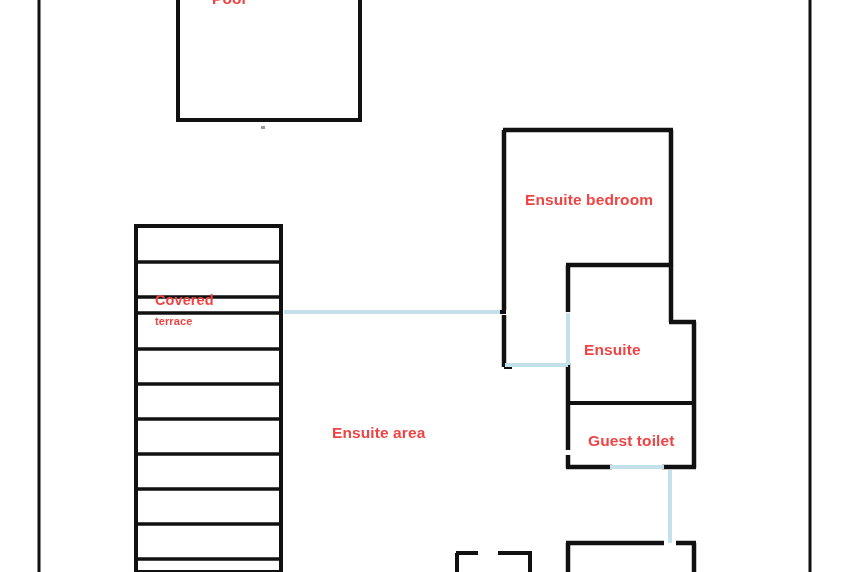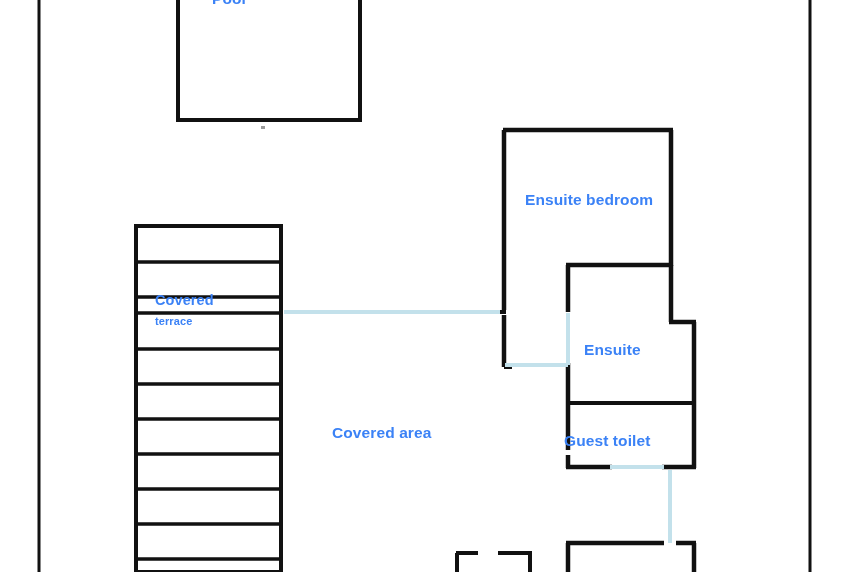--- a/index.html
+++ b/index.html
@@ -23,32 +23,32 @@
     left: 0;
     top: 0;
     width: 850px;
     height: 572px;
     display: block;
   }
   .room-label {
     position: absolute;
     font-family: "Liberation Sans", sans-serif;
     font-weight: bold;
-    color: #3b82f6;
+    color: #ef4444;
     white-space: nowrap;
     letter-spacing: 0.1px;
     user-select: none;
   }
   .label-pool        { left: 212px; top: -10px;  font-size: 15.5px; }
   .label-terrace-1   { left: 155px; top: 292px;  font-size: 14.5px; }
   .label-terrace-2   { left: 155px; top: 315px;  font-size: 11px; }
   .label-living      { left: 332px; top: 424px;  font-size: 15.5px; }
   .label-ensuite     { left: 525px; top: 191px;  font-size: 15.5px; }
   .label-bathroom    { left: 584px; top: 341px;  font-size: 15.5px; }
-  .label-guest       { left: 564px; top: 432px;  font-size: 15.5px; }
+  .label-guest       { left: 588px; top: 432px;  font-size: 15.5px; }
 </style>
 </head>
 <body>
 
 <div id="floorplan-root">
 
   <svg id="floorplan-svg" viewBox="0 0 850 572" xmlns="http://www.w3.org/2000/svg">
 
     <g>
       <line x1="39" y1="0" x2="39" y2="572" stroke="#111111" stroke-width="3"></line>
@@ -133,21 +133,21 @@
       <line x1="610" y1="467" x2="664" y2="467" stroke="#c3e1eb" stroke-width="4"></line>
       <line x1="670" y1="470" x2="670" y2="543" stroke="#c3e1eb" stroke-width="4"></line>
     </g>
   </svg>
 
   <div class="room-label label-pool">Pool</div>
 
   <div class="room-label label-terrace-1">Covered</div>
   <div class="room-label label-terrace-2">terrace</div>
 
-  <div class="room-label label-living">Covered area</div>
+  <div class="room-label label-living">Ensuite area</div>
 
   <div class="room-label label-ensuite">Ensuite bedroom</div>
 
   <div class="room-label label-bathroom">Ensuite</div>
 
   <div class="room-label label-guest">Guest toilet</div>
 
 </div>
 
 </body></html>

